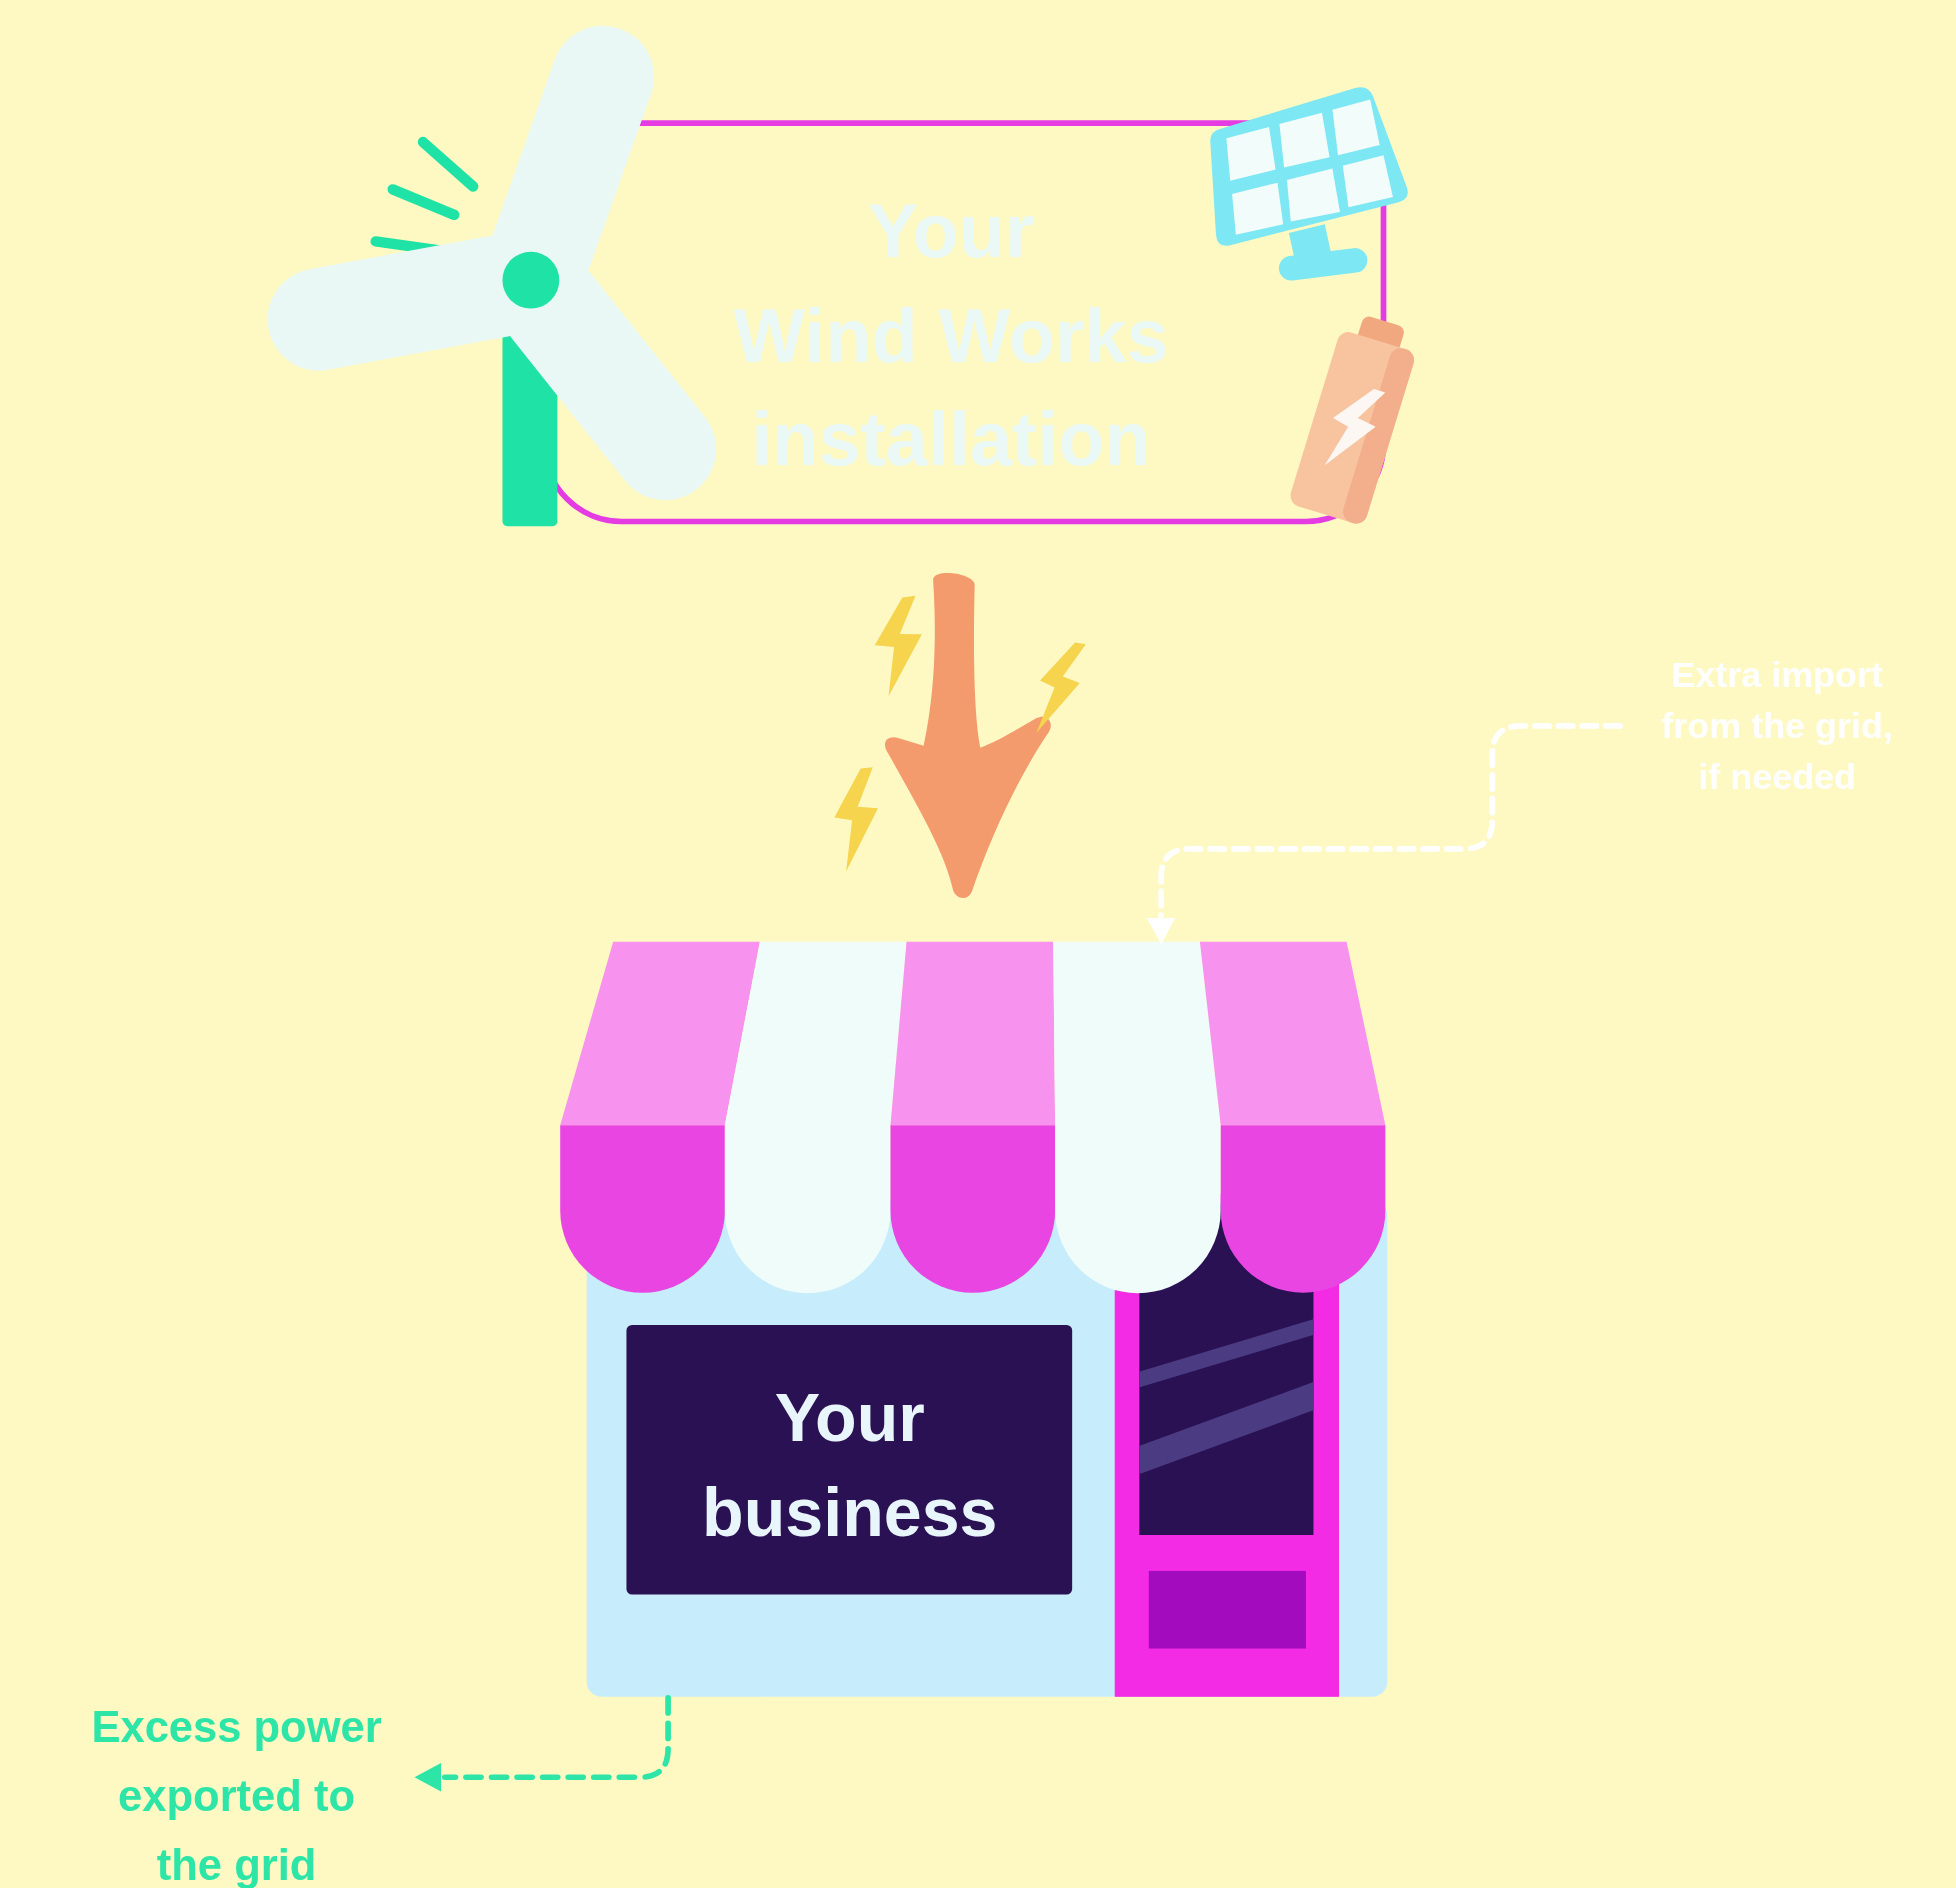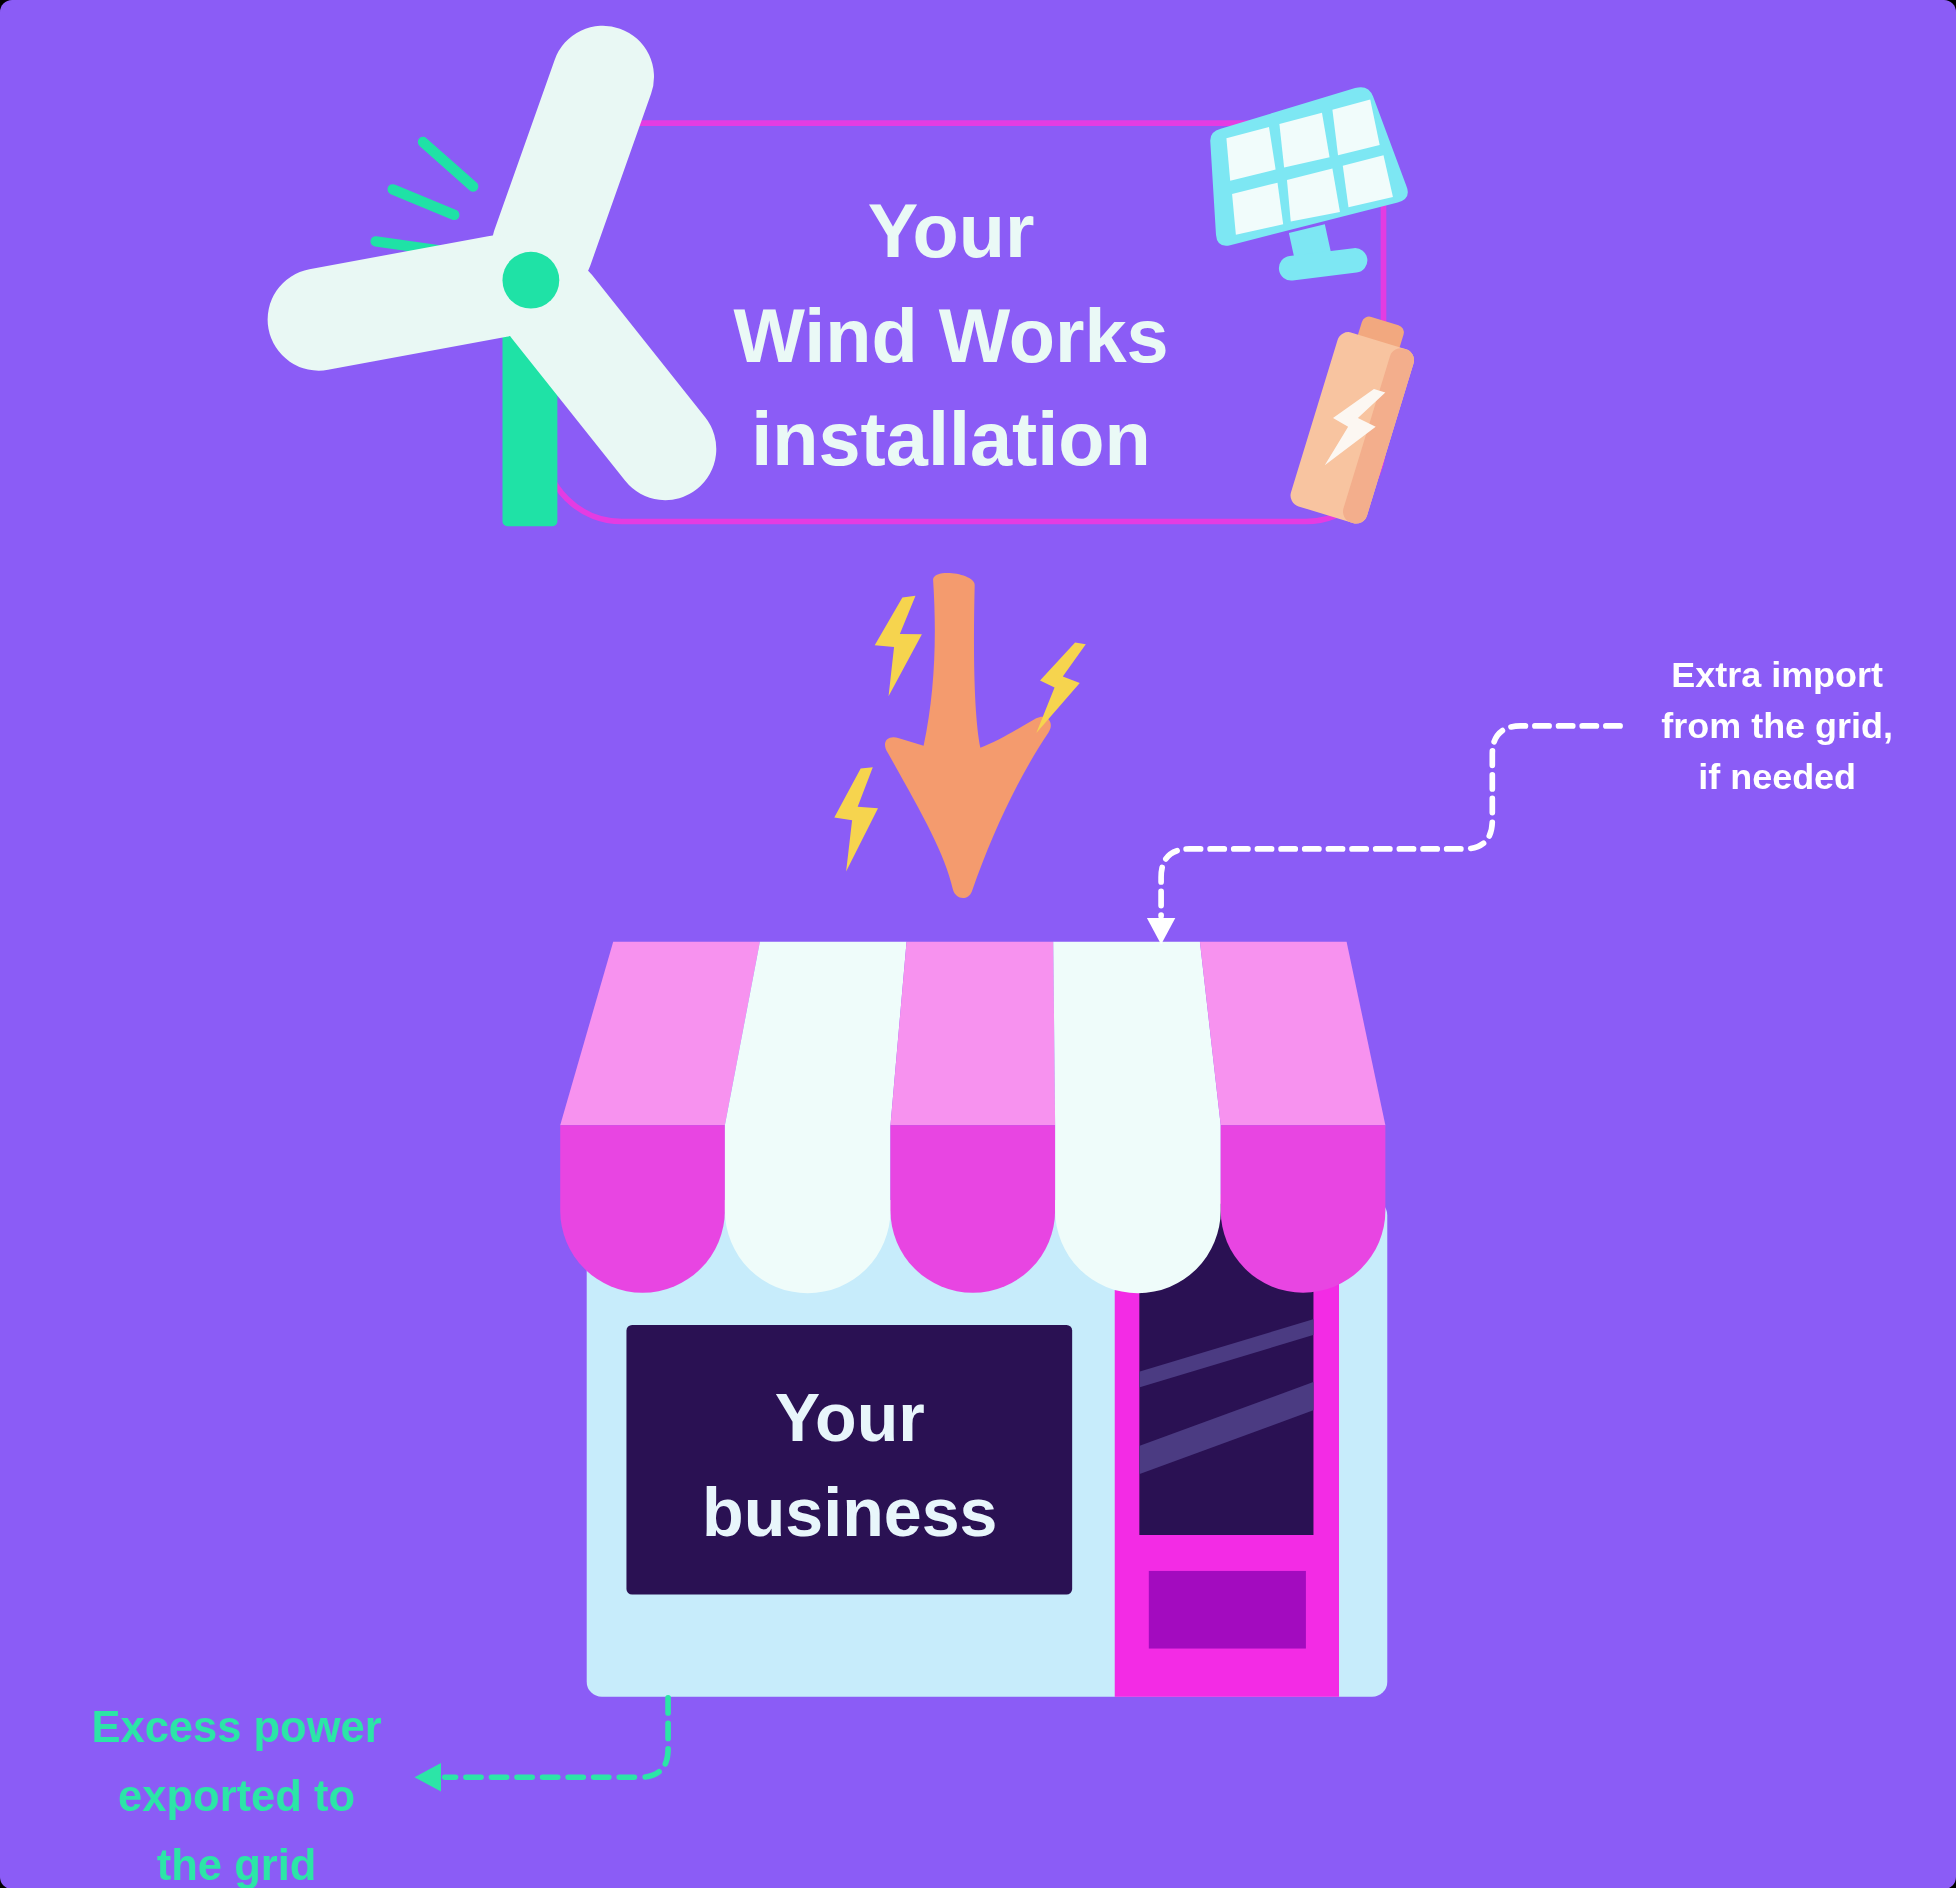--- a/index.html
+++ b/index.html
@@ -1,17 +1,17 @@
 <!DOCTYPE html>
 <html style="font-size:15px"><head>
 <meta charset="utf-8">
 <style>
   html,body{margin:0;padding:0;background:#000;}
-  .stage{position:relative;width:1956px;height:1889px;background:#8b5cf6;overflow:hidden;
-         font-family:"Liberation Sans",sans-serif;border-radius:12px;}
+  .stage{position:relative;width:1956px;height:1889px;background:#fef9c3;overflow:hidden;
+         font-family:"Liberation Sans",sans-serif;}
   svg{position:absolute;left:0;top:0;}
   text{font-family:"Liberation Sans",sans-serif;font-weight:700;}
   .title-line{font-size:80px;fill:#EAF9F6;}
   .sign-line{font-size:72px;fill:#E8F6FB;}
   .note-white{font-size:38px;fill:#FFFFFF;}
   .note-teal{font-size:46px;fill:#2CE5A7;}
 </style>
 </head>
 <body>
 

